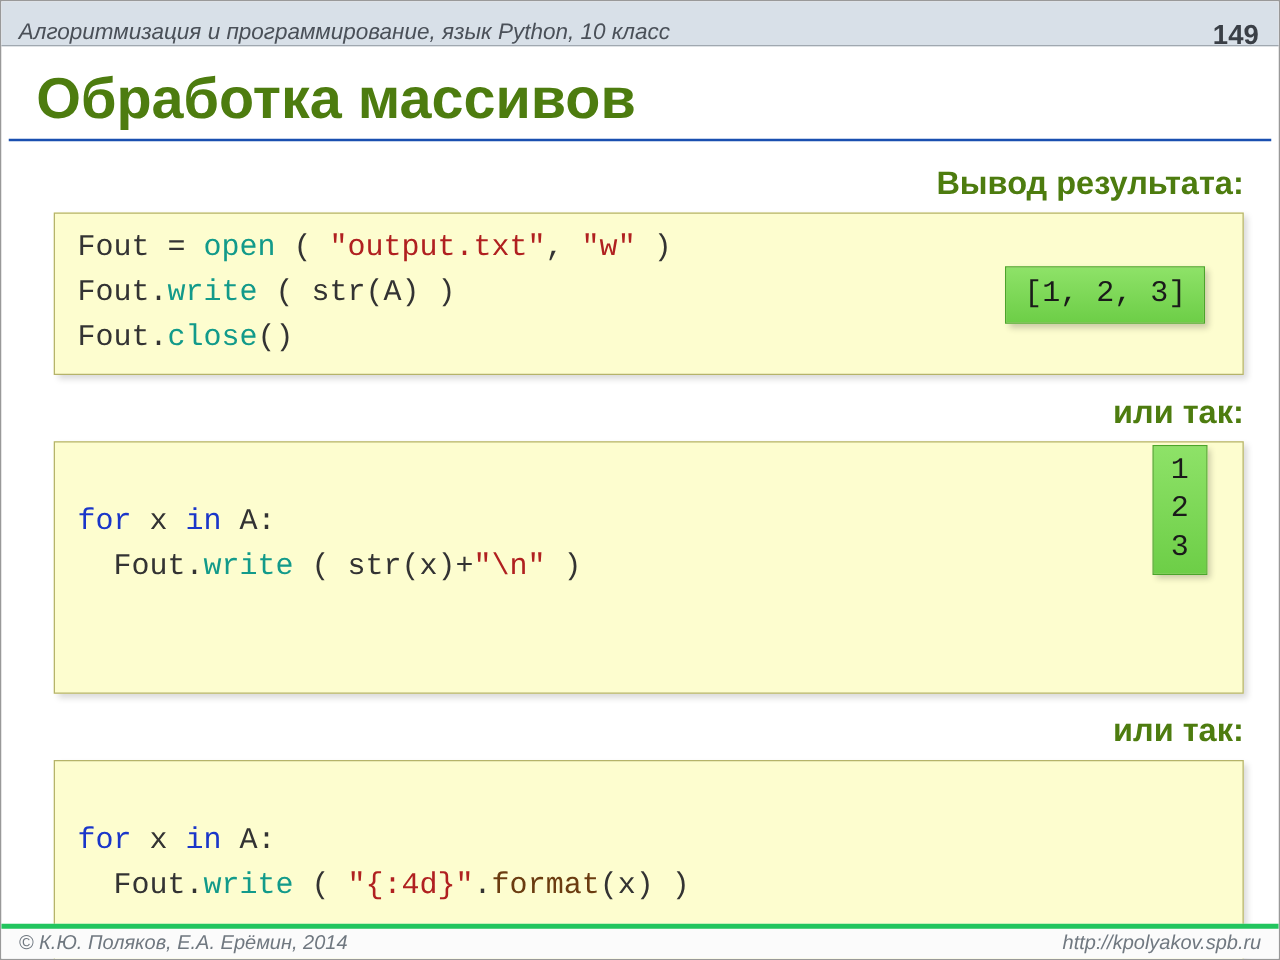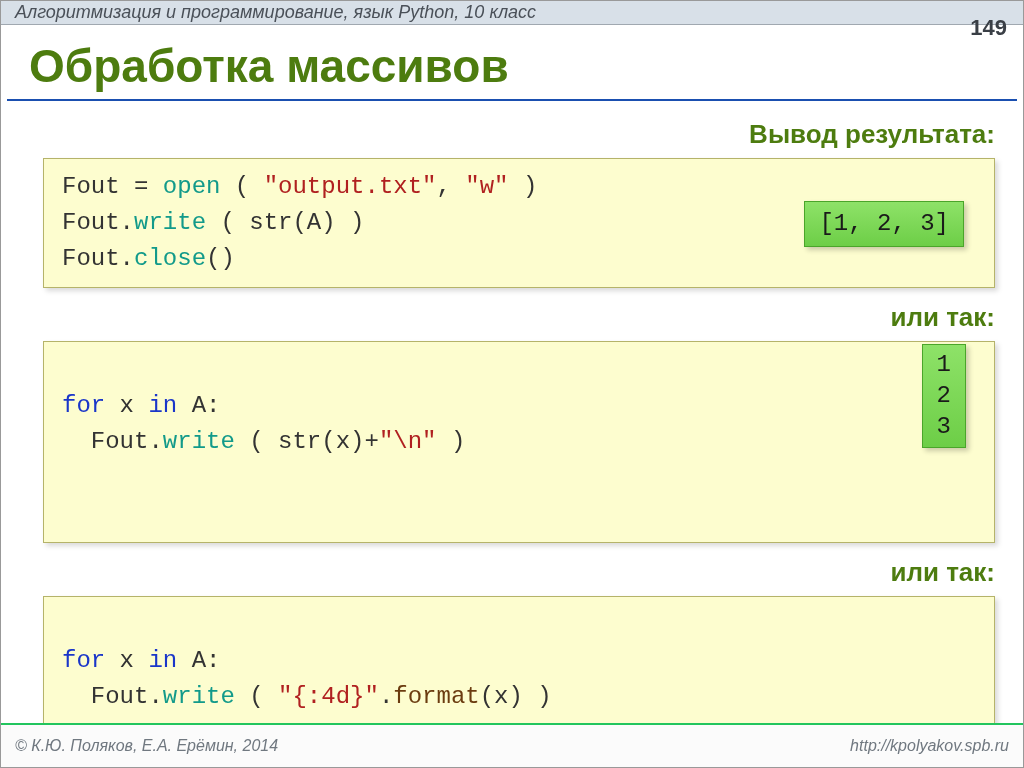--- a/index.html
+++ b/index.html
@@ -6,25 +6,25 @@
   body {
     width: 1024px;
     height: 768px;
     background: #ffffff;
     font-family: Arial, Helvetica, sans-serif;
     position: relative;
     overflow: hidden;
     border: 1px solid #999;
   }
   .topbar {
-    height: 24px;
+    height: 36px;
     background: #d8e0e8;
     border-bottom: 1px solid #a0a8b0;
     display: flex;
-    align-items: center;
+    align-items: flex-end;
     padding: 0 14px;
     font-style: italic;
     color: #4a5058;
     font-size: 18px;
     position: relative;
   }
   .page-num {
     position: absolute;
     top: 14px;
     right: 16px;
@@ -76,22 +76,22 @@
     white-space: pre;
   }
   .kw-blue   { color: #1a36c9; margin-top: 38px; }
   .kw-teal   { color: #129a8a; }
   .kw-red    { color: #b02020; }
   .kw-brown  { color: #6b3c10; text-align: center; }
   .footer {
     position: absolute;
     bottom: 0;
     left: 0; right: 0;
-    height: 44px;
-    border-top: 2px solid #22c55e;
+    height: 28px;
+    border-top: 4px solid #22c55e;
     background: #fbfbfb;
     display: flex;
     justify-content: space-between;
     align-items: center;
     padding: 0 14px;
     font-style: italic;
     color: #707880;
     font-size: 16px;
   }
 </style>

